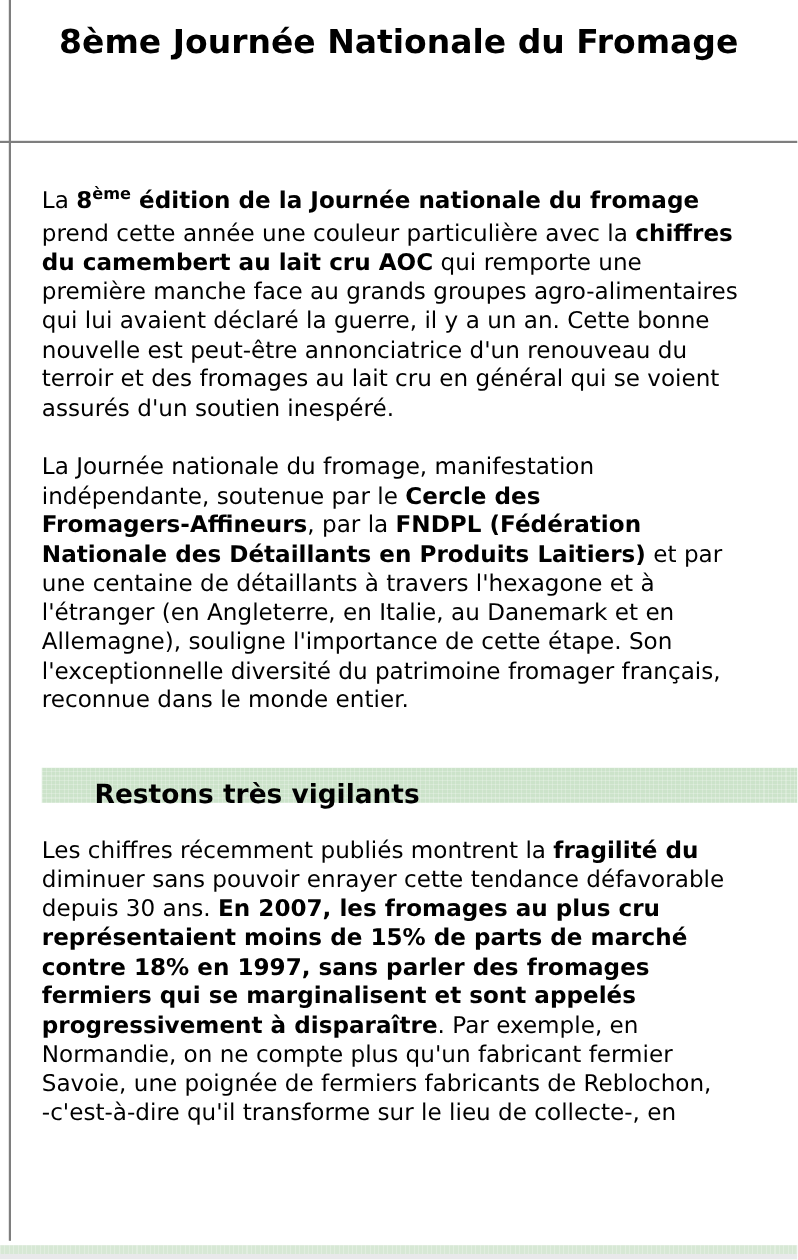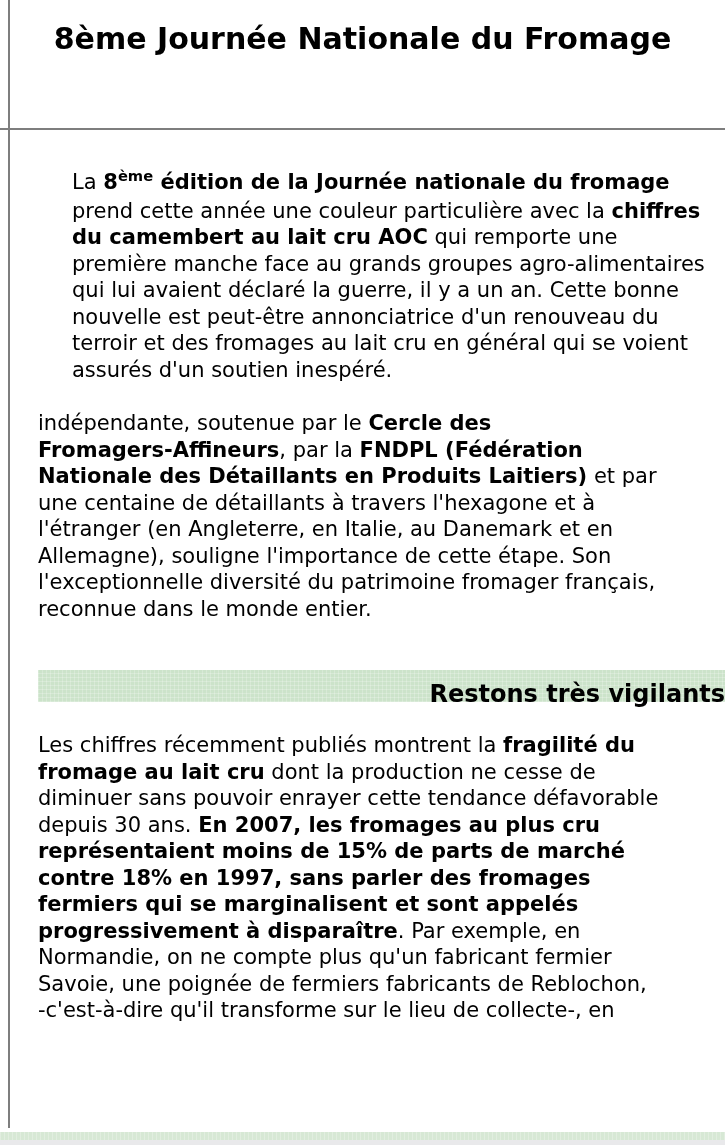--- a/index.html
+++ b/index.html
@@ -50,35 +50,36 @@
     line-height: 26.5px;
   }
   .para .line { white-space: pre; }
   .b { font-weight: bold; }
   .sup {
     font-size: 0.7em;
     position: relative;
     top: -0.55em;
     letter-spacing: 0;
   }
-  .para-1 { margin-top: 39px; margin-left: 34px; }
+  .para-1 { margin-top: 39px; }
   .para-2 { margin-top: 27px; }
   .para-3 { margin-top: 30px; }
   .banner {
     margin-top: 48px;
     margin-right: -9px;
     height: 32px;
     line-height: 48px;
-    text-align: right;
+    text-align: left;
     font-size: 24px;
     font-weight: bold;
     background-color: var(--banner_green, #cce3ca);
     background-image:
       repeating-linear-gradient(0deg,  rgba(255,255,255,0.22) 0 1px, transparent 1px 4px),
       repeating-linear-gradient(90deg, rgba(255,255,255,0.22) 0 1px, transparent 1px 4px);
+    padding-left: 48px;
   }
   .footer-green {
     position: absolute;
     left: 0; top: 1132px;
     width: 725px; height: 8px;
     background-color: var(--footer_green, #d7e8d5);
     background-image:
       repeating-linear-gradient(90deg, rgba(255,255,255,0.25) 0 1px, transparent 1px 4px);
   }
   .footer-gray {
@@ -107,35 +108,35 @@
         <div class="line"><span class="">La </span><span class="b ">8</span><span class="b sup">ème</span><span class="b "> édition de la Journée nationale du fromage</span></div>
         <div class="line"><span class="">prend cette année une couleur particulière avec la </span><span class="b ">chiffres</span></div>
         <div class="line"><span class="b ">du camembert au lait cru AOC</span><span class=""> qui remporte une</span></div>
         <div class="line"><span class="">première manche face au grands groupes agro-alimentaires</span></div>
         <div class="line"><span class="">qui lui avaient déclaré la guerre, il y a un an. Cette bonne</span></div>
         <div class="line"><span class="">nouvelle est peut-être annonciatrice d'un renouveau du</span></div>
         <div class="line"><span class="">terroir et des fromages au lait cru en général qui se voient</span></div>
         <div class="line"><span class="">assurés d'un soutien inespéré.</span></div>
       </div>
     <div class="para para-2">
+        <div class="line"><span class="">La Journée nationale du fromage, manifestation</span></div>
         <div class="line"><span class="">indépendante, soutenue par le </span><span class="b ">Cercle des</span></div>
         <div class="line"><span class="b ">Fromagers-Affineurs</span><span class="">, par la </span><span class="b ">FNDPL (Fédération</span></div>
         <div class="line"><span class="b ">Nationale des Détaillants en Produits Laitiers)</span><span class=""> et par</span></div>
         <div class="line"><span class="">une centaine de détaillants à travers l'hexagone et à</span></div>
         <div class="line"><span class="">l'étranger (en Angleterre, en Italie, au Danemark et en</span></div>
         <div class="line"><span class="">Allemagne), souligne l'importance de cette étape. Son</span></div>
         <div class="line"><span class="">l'exceptionnelle diversité du patrimoine fromager français,</span></div>
         <div class="line"><span class="">reconnue dans le monde entier.</span></div>
       </div>
     <div class="banner">
       <span>Restons très vigilants</span>
     </div>
     <div class="para para-3">
         <div class="line"><span class="">Les chiffres récemment publiés montrent la </span><span class="b ">fragilité du</span></div>
-        <div class="line"><span class="b ">fromage au lait cru</span><span class=""> dont la production ne cesse de</span></div>
         <div class="line"><span class="">diminuer sans pouvoir enrayer cette tendance défavorable</span></div>
         <div class="line"><span class="">depuis 30 ans. </span><span class="b ">En 2007, les fromages au plus cru</span></div>
         <div class="line"><span class="b ">représentaient moins de 15% de parts de marché</span></div>
         <div class="line"><span class="b ">contre 18% en 1997, sans parler des fromages</span></div>
         <div class="line"><span class="b ">fermiers qui se marginalisent et sont appelés</span></div>
         <div class="line"><span class="b ">progressivement à disparaître</span><span class="">. Par exemple, en</span></div>
         <div class="line"><span class="">Normandie, on ne compte plus qu'un fabricant fermier</span></div>
         <div class="line"><span class="">Savoie, une poignée de fermiers fabricants de Reblochon,</span></div>
         <div class="line"><span class="">-c'est-à-dire qu'il transforme sur le lieu de collecte-, en</span></div>
       </div>

